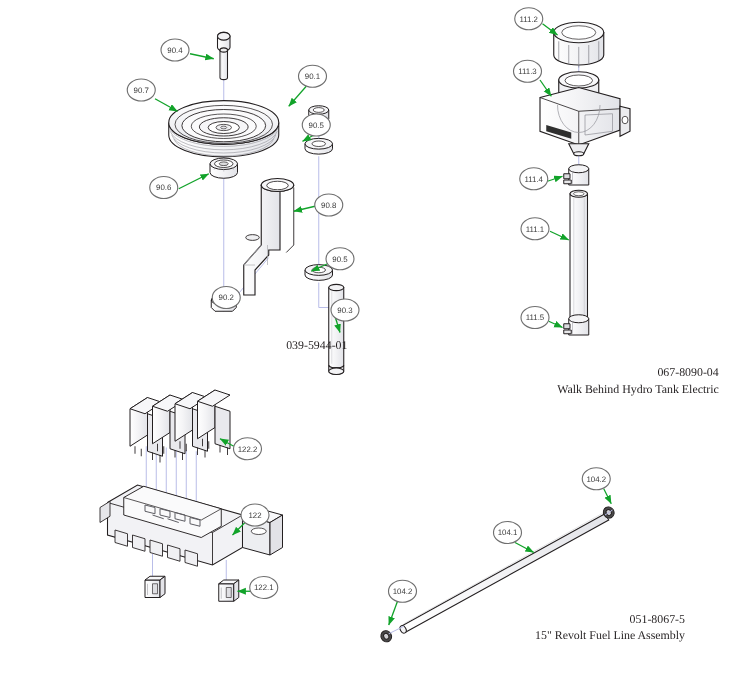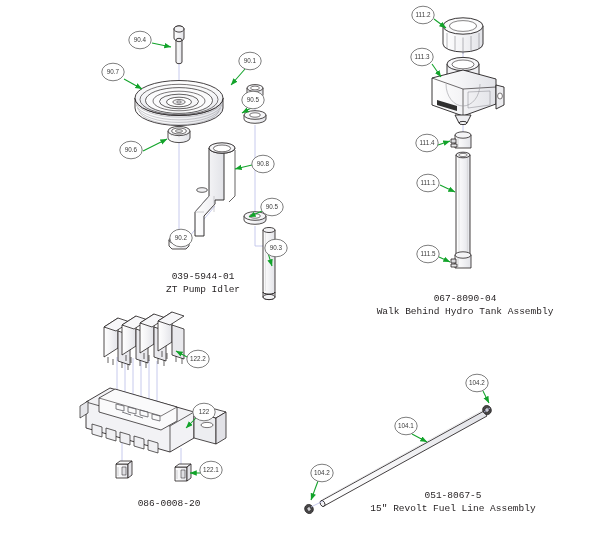--- a/index.html
+++ b/index.html
@@ -2,21 +2,21 @@
 <html><head>
 <meta charset="utf-8">
 <style>
   html,body{margin:0;padding:0;}
   body{
     width:600px;height:540px;background:#ffffff;
     font-family:"Liberation Sans", sans-serif;
     overflow:hidden;position:relative;
   }
   #sheet{position:absolute;inset:0;width:600px;height:540px;}
-  .cap{position:absolute;text-align:center;color:#231f20;font-size:9.5px;line-height:12.5px;font-family:Liberation Mono, monospace;}
+  .cap{position:absolute;text-align:right;color:#231f20;font-size:9.5px;line-height:12.5px;font-family:Liberation Serif, serif;}
   .cap div{white-space:nowrap;}
   .balloon-txt{font-size:6.3px;fill:#3a3a3a;font-family:"Liberation Sans", sans-serif;}
 </style>
 </head>
 <body>
 
 <svg id="sheet" viewBox="0 0 600 540">
   <defs>
     <marker id="grnarrow" markerWidth="7" markerHeight="7" refX="6.4" refY="2.6" orient="auto">
       <path d="M0,0 L6.6,2.6 L0,5.2 Z" fill="#12a32a"></path>
@@ -420,28 +420,26 @@
       </g>
       <g>
         <ellipse cx="322" cy="473" rx="11.2" ry="8.8" fill="#ffffff" stroke="#6f6f6f" stroke-width="0.9"></ellipse>
         <text x="322" y="475.3" text-anchor="middle" class="balloon-txt">104.2</text>
       </g>
     </g>
 </svg>
 
 <div class="cap" style="left:128px;top:271px;width:150px;">
   <div>039-5944-01</div>
-  <div>ZT Pump Idler</div>
 </div>
 
 <div class="cap" style="left:355px;top:293px;width:220px;">
   <div>067-8090-04</div>
-  <div>Walk Behind Hydro Tank Assembly</div>
+  <div>Walk Behind Hydro Tank Electric</div>
 </div>
 
 <div class="cap" style="left:24px;top:498px;width:290px;">
-  <div>086-0008-20</div>
 </div>
 
 <div class="cap" style="left:358px;top:490px;width:190px;">
   <div>051-8067-5</div>
   <div>15" Revolt Fuel Line Assembly</div>
 </div>
 
 </body></html>

